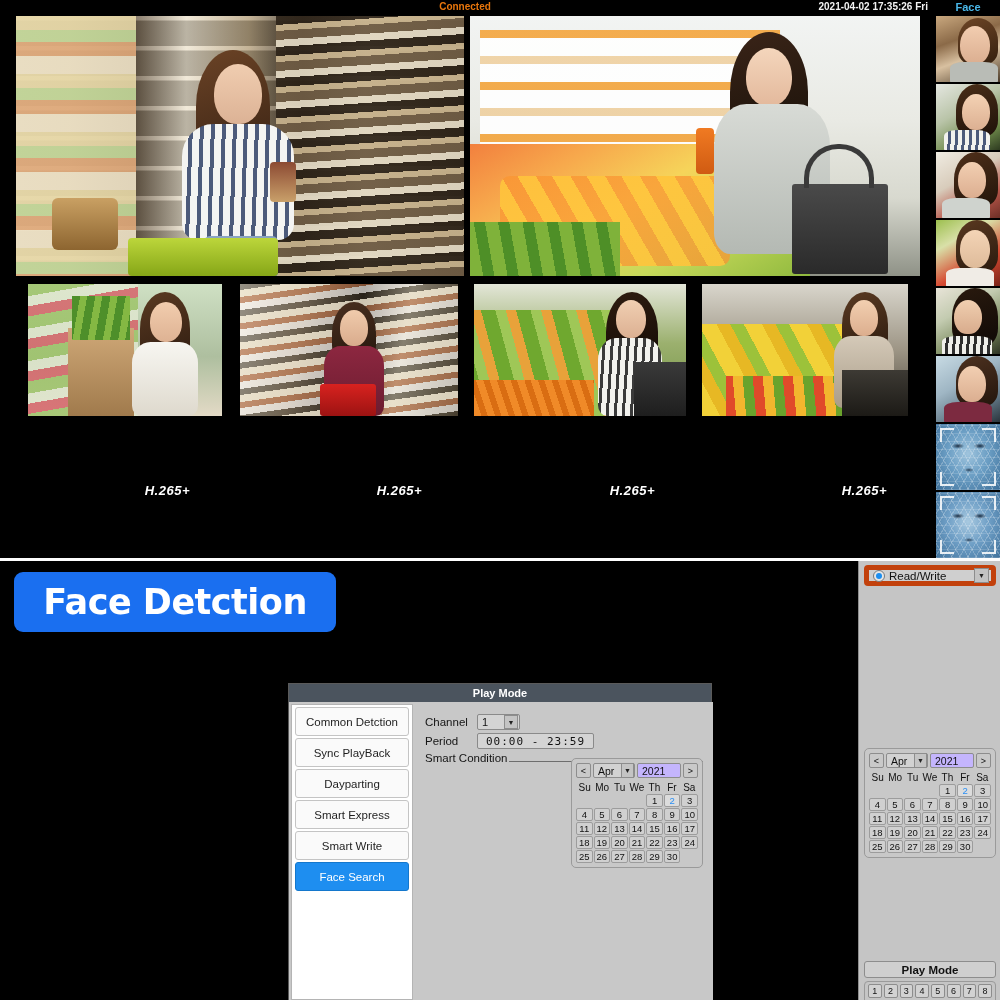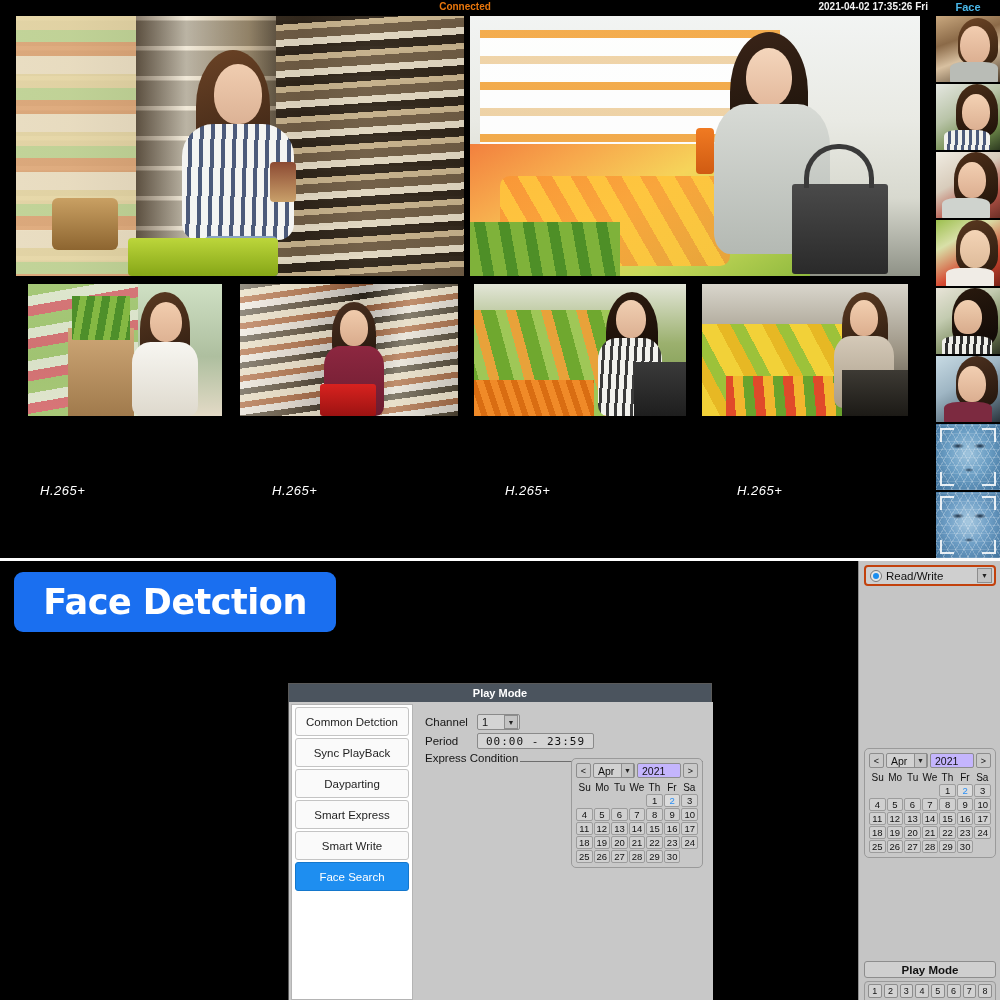--- a/index.html
+++ b/index.html
@@ -25,23 +25,23 @@
   }
   #face-panel-title {
     position:absolute; left:936px; top:0; width:64px; height:14px;
     color:#49b7e8; font-size:11px; line-height:14px; text-align:center; font-weight:600;
   }
 
   
   .vpane { position:absolute; overflow:hidden; background:#111; }
   .vpane .scene { position:absolute; inset:0; }
   .codec-label {
-    position:absolute; color:#fff; font-size:13px; font-weight:normal;
+    position:absolute; color:#fff; font-size:13px; font-weight:bold;
     font-style:italic; letter-spacing:0.5px; font-family:"Liberation Sans", sans-serif;
-    text-align:left;
+    text-align:right;
   }
 
   
   .shelfbg { position:absolute; inset:0; }
   .person { position:absolute; }
   .head { position:absolute; border-radius:50% 50% 46% 46%; }
   .hair { position:absolute; border-radius:50% 50% 30% 30%; }
   .torso { position:absolute; border-radius:28% 28% 14% 14%; }
   .blurstripe { position:absolute; }
 
@@ -151,21 +151,21 @@
   #dialog-buttons { position:absolute; left:0; top:242px; width:300px; display:flex; justify-content:center; gap:14px; }
   .dlg-btn {
     width:56px; height:17px; border:1px solid #8d8d8d; border-radius:2px; background:#cfcfcf;
     font-size:11px; display:flex; align-items:center; justify-content:center; color:#111;
   }
 
   
   #right-sidebar { position:absolute; left:858px; top:0px; width:142px; height:439px; background:#c5c5c5; border-left:1px solid #8e8e8e; }
   #rw-select {
     position:absolute; left:5px; top:4px; width:132px; height:21px;
-    border:2px solid #c2410c; border-radius:4px; background:#cfcfcf;
+    border:5px solid #c2410c; border-radius:4px; background:#cfcfcf;
     display:flex; align-items:center; padding:0 2px;
   }
   #rw-radio { width:12px; height:12px; border-radius:50%; border:1px solid #7a7a7a; background:#e6e6e6; margin:0 4px 0 2px; position:relative; }
   #rw-radio::after { content:""; position:absolute; left:2px; top:2px; width:6px; height:6px; border-radius:50%; background:#1b8ef0; }
   #rw-label { flex:1; font-size:11.5px; color:#111; }
   #rw-arrow { width:15px; height:15px; border:1px solid #8d8d8d; background:#c3c3c3; display:flex; align-items:center; justify-content:center; font-size:7px; color:#222; }
 
   #sidebar-calendar { position:absolute; left:5px; top:187px; width:132px; }
 
   #playmode-button {
@@ -380,21 +380,21 @@
               <span class="arrow">▼</span>
             </span>
           </div>
 
           <div class="field-row" id="row-period">
             <span class="field-label">Period</span>
             <span class="textbox">00:00  -  23:59</span>
           </div>
 
           <div id="search-condition-row">
-            <span id="search-condition-label">Express Condition</span>
+            <span id="search-condition-label">Smart Condition</span>
             <span id="search-condition-rule"></span>
           </div>
 
           <div class="calendar" id="dialog-calendar">
             <div class="cal-header">
               <div class="cal-nav">&lt;</div>
               <div class="cal-month">
                 <span style="flex:1">Apr</span>
                 <span class="cal-month-arrow">▼</span>
               </div>

